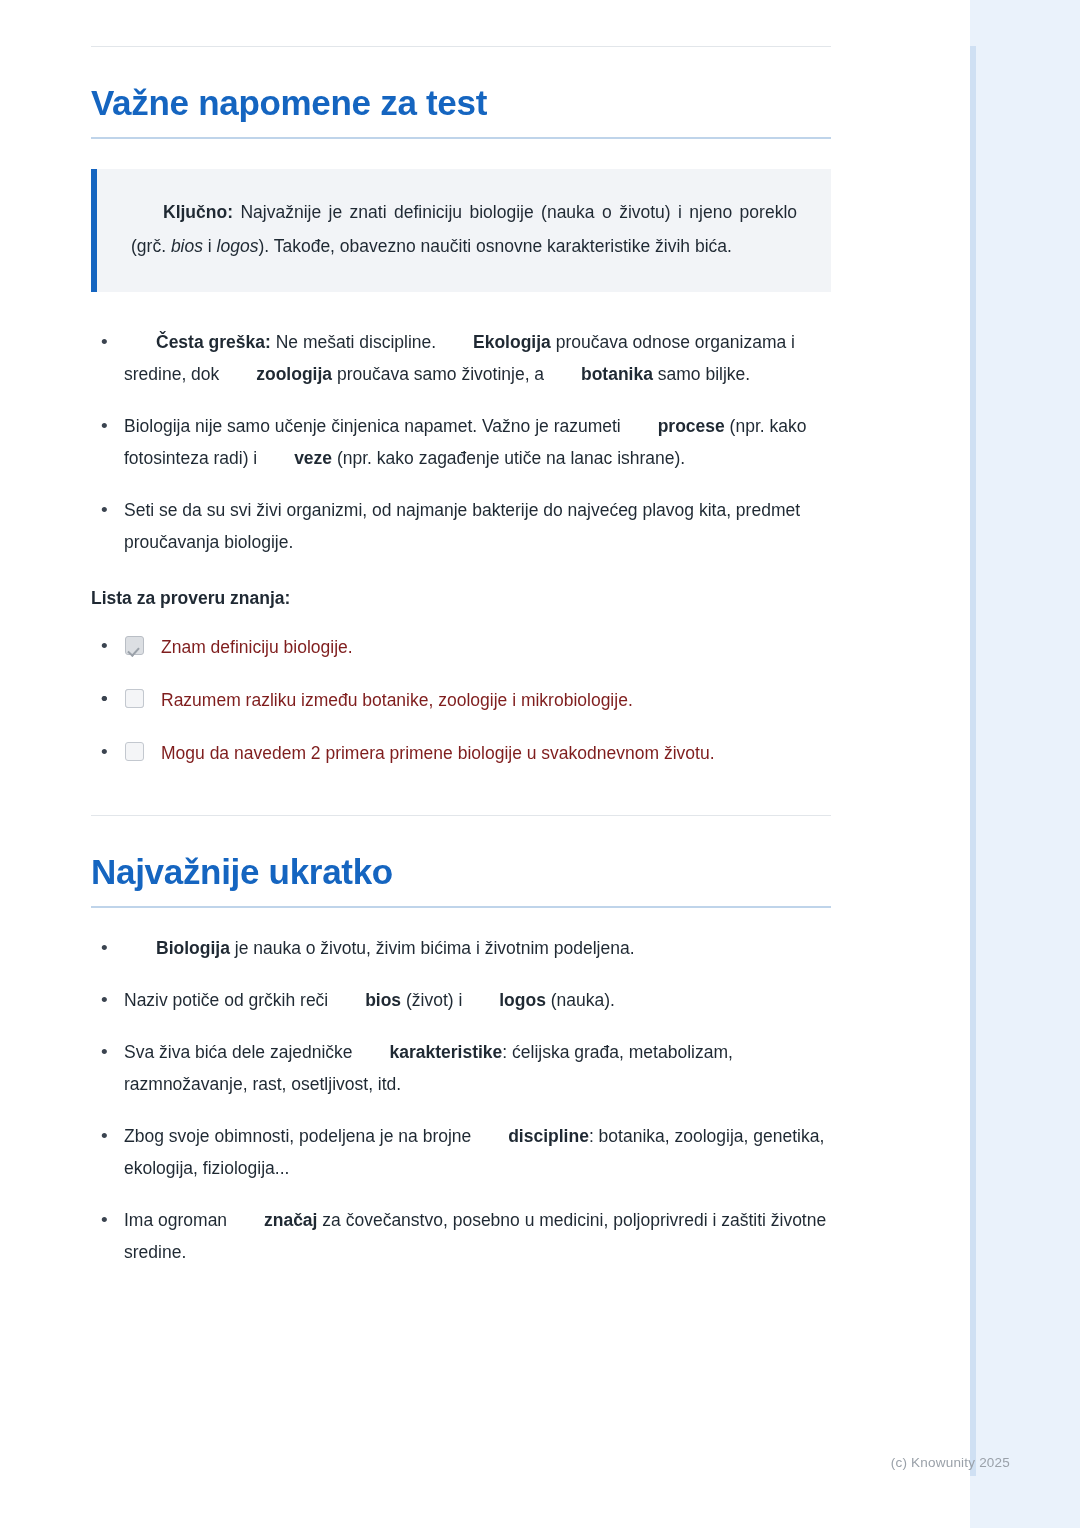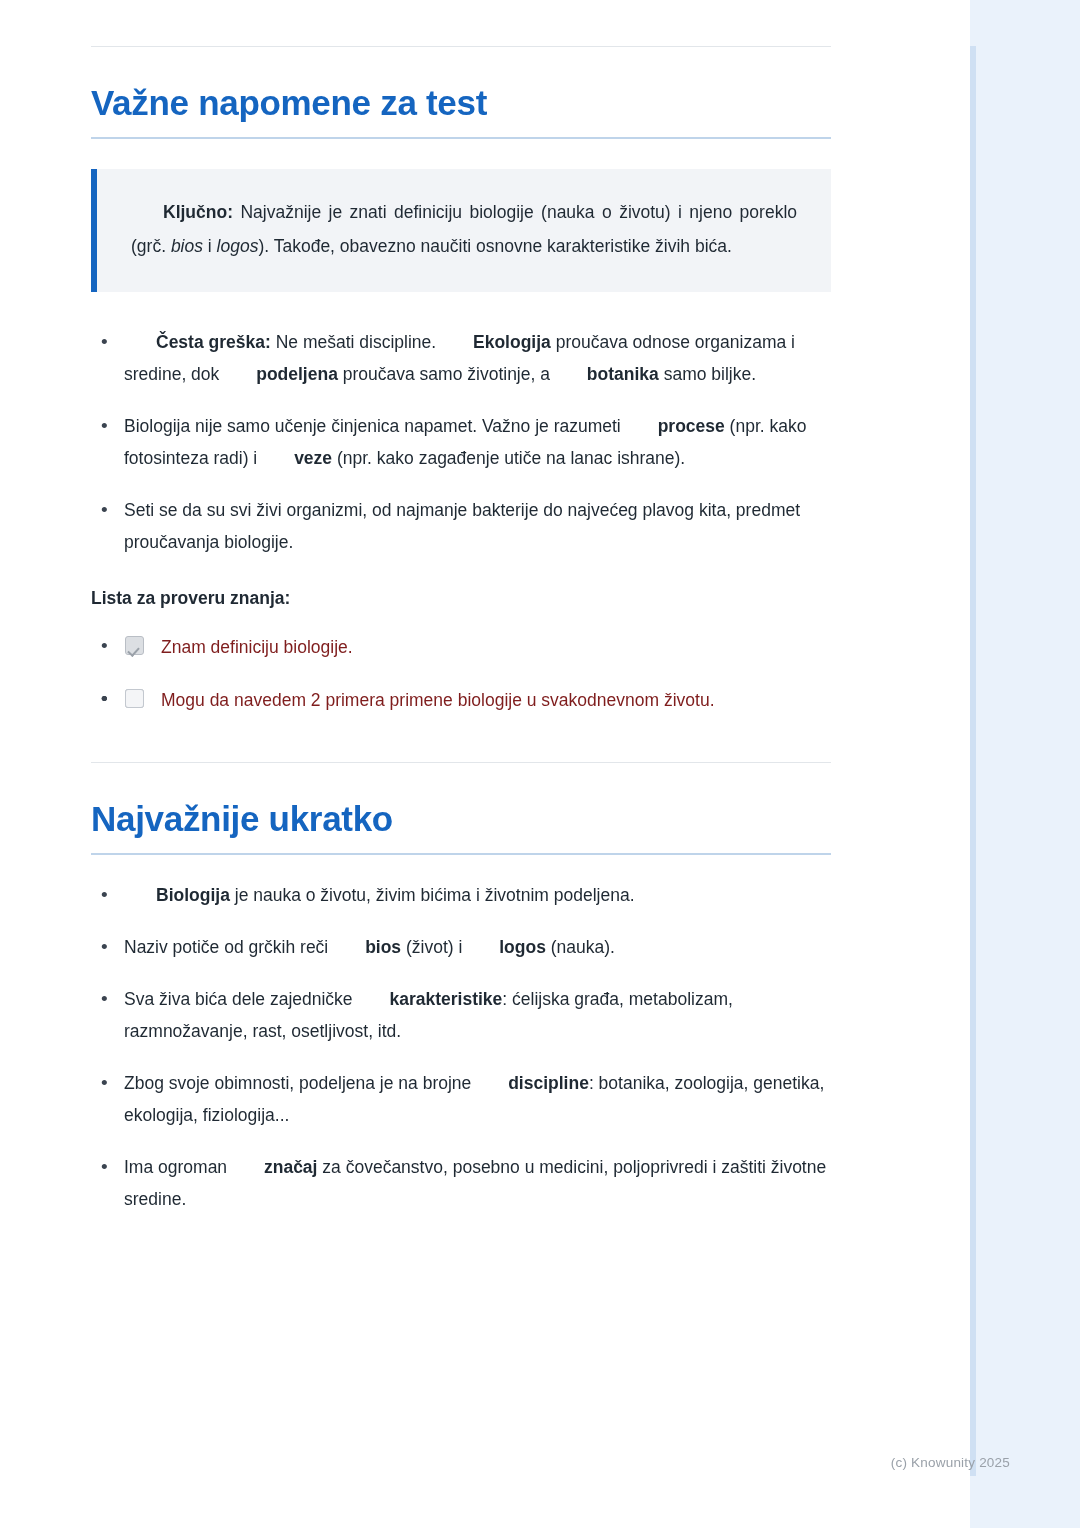--- a/index.html
+++ b/index.html
@@ -176,37 +176,38 @@
     <div class="top-rule"></div>
 
     <h1 class="section-title">Važne napomene za test</h1>
     <div class="title-rule"></div>
 
     <div class="callout">
       <p><b>Ključno:</b><span> Najvažnije je znati definiciju biologije (nauka o životu) i njeno poreklo (grč. </span><i>bios</i><span> i </span><i>logos</i><span>). Takođe, obavezno naučiti osnovne karakteristike živih bića.</span></p>
     </div>
 
     <ul class="bullets">
-      <li><b>Česta greška:</b><span> Ne mešati discipline. </span><b>Ekologija</b><span> proučava odnose organizama i sredine, dok </span><b>podeljena</b><span> proučava samo životinje, a </span><b>botanika</b><span> samo biljke.</span></li>
+      <li><b>Česta greška:</b><span> Ne mešati discipline. </span><b>Ekologija</b><span> proučava odnose organizama i sredine, dok </span><b>zoologija</b><span> proučava samo životinje, a </span><b>botanika</b><span> samo biljke.</span></li>
       <li><span>Biologija nije samo učenje činjenica napamet. Važno je razumeti </span><b>procese</b><span> (npr. kako fotosinteza radi) i </span><b>veze</b><span> (npr. kako zagađenje utiče na lanac ishrane).</span></li>
       <li><span>Seti se da su svi živi organizmi, od najmanje bakterije do najvećeg plavog kita, predmet proučavanja biologije.</span></li>
     </ul>
 
     <div class="sub-heading">Lista za proveru znanja:</div>
 
     <ul class="checklist">
       <li>
         <span class="cbox checked"></span>
         <span>Znam definiciju biologije.</span>
       </li>
       <li>
         <span class="cbox"></span>
       </li>
       <li>
         <span class="cbox"></span>
+        <span>Razumem razliku između botanike, zoologije i mikrobiologije.</span>
       </li>
       <li>
         <span class="cbox"></span>
         <span>Mogu da navedem 2 primera primene biologije u svakodnevnom životu.</span>
       </li>
     </ul>
 
     <div class="mid-rule"></div>
 
     <h1 class="section-title">Najvažnije ukratko</h1>

